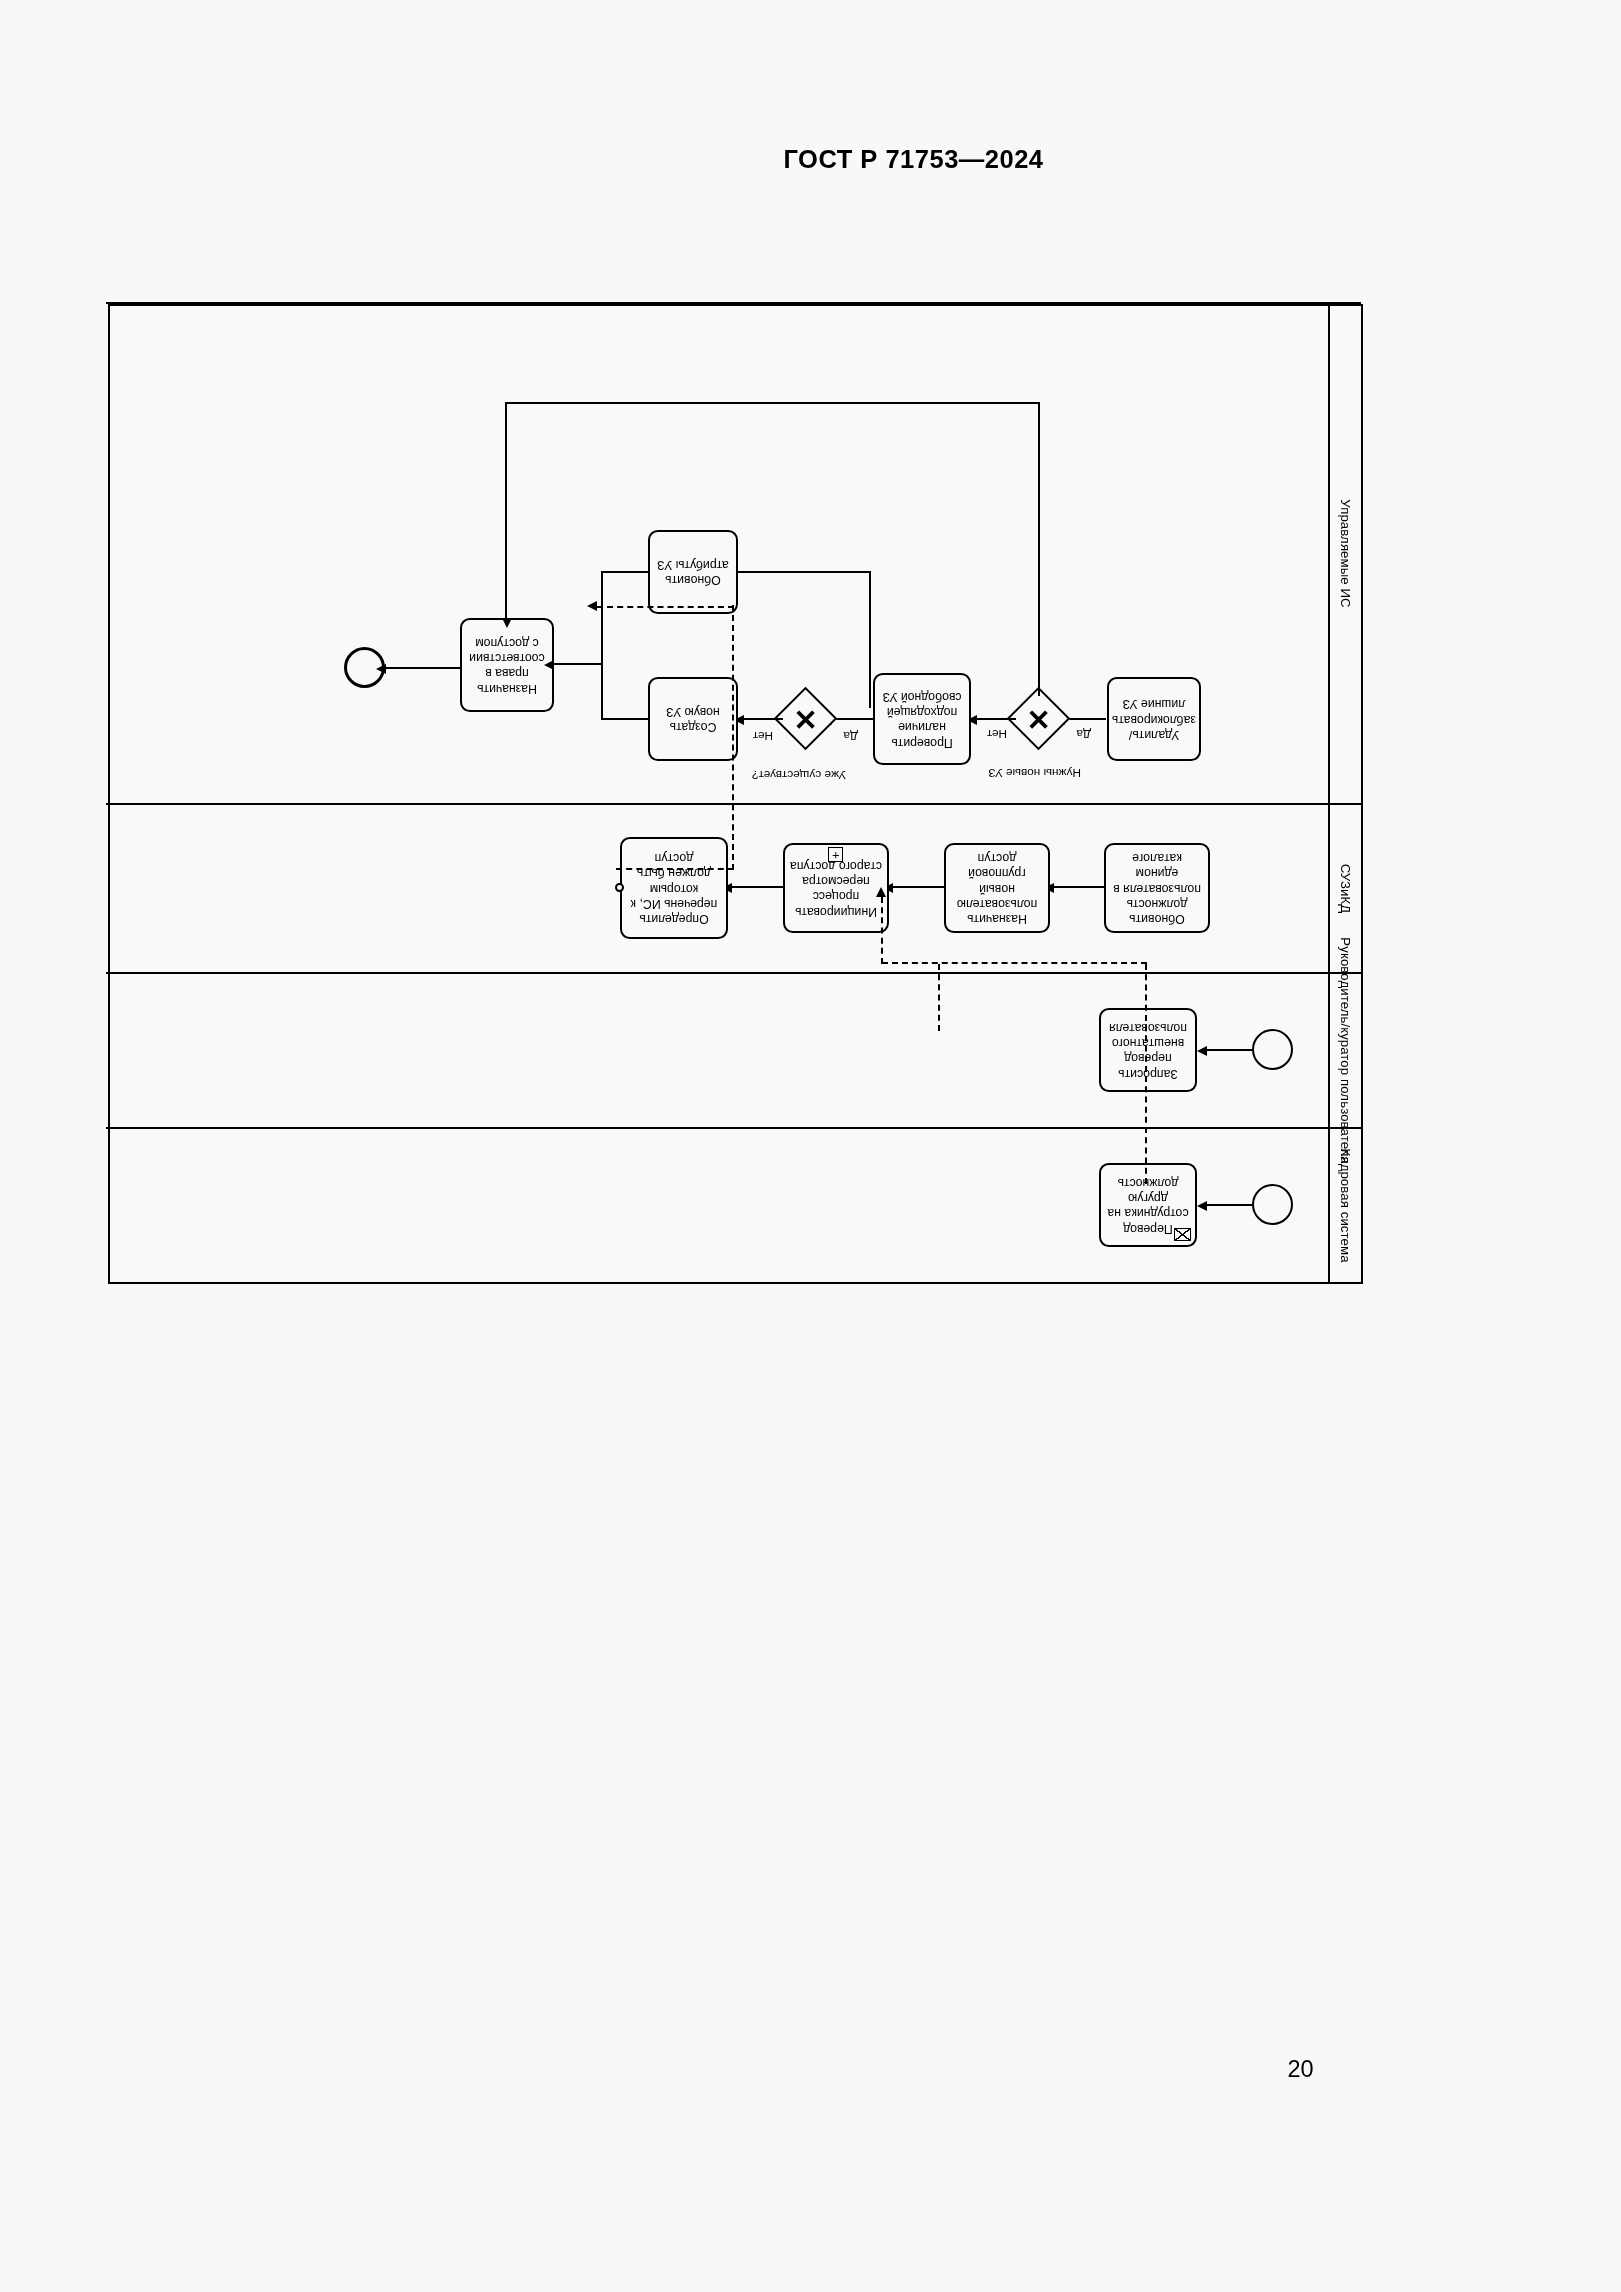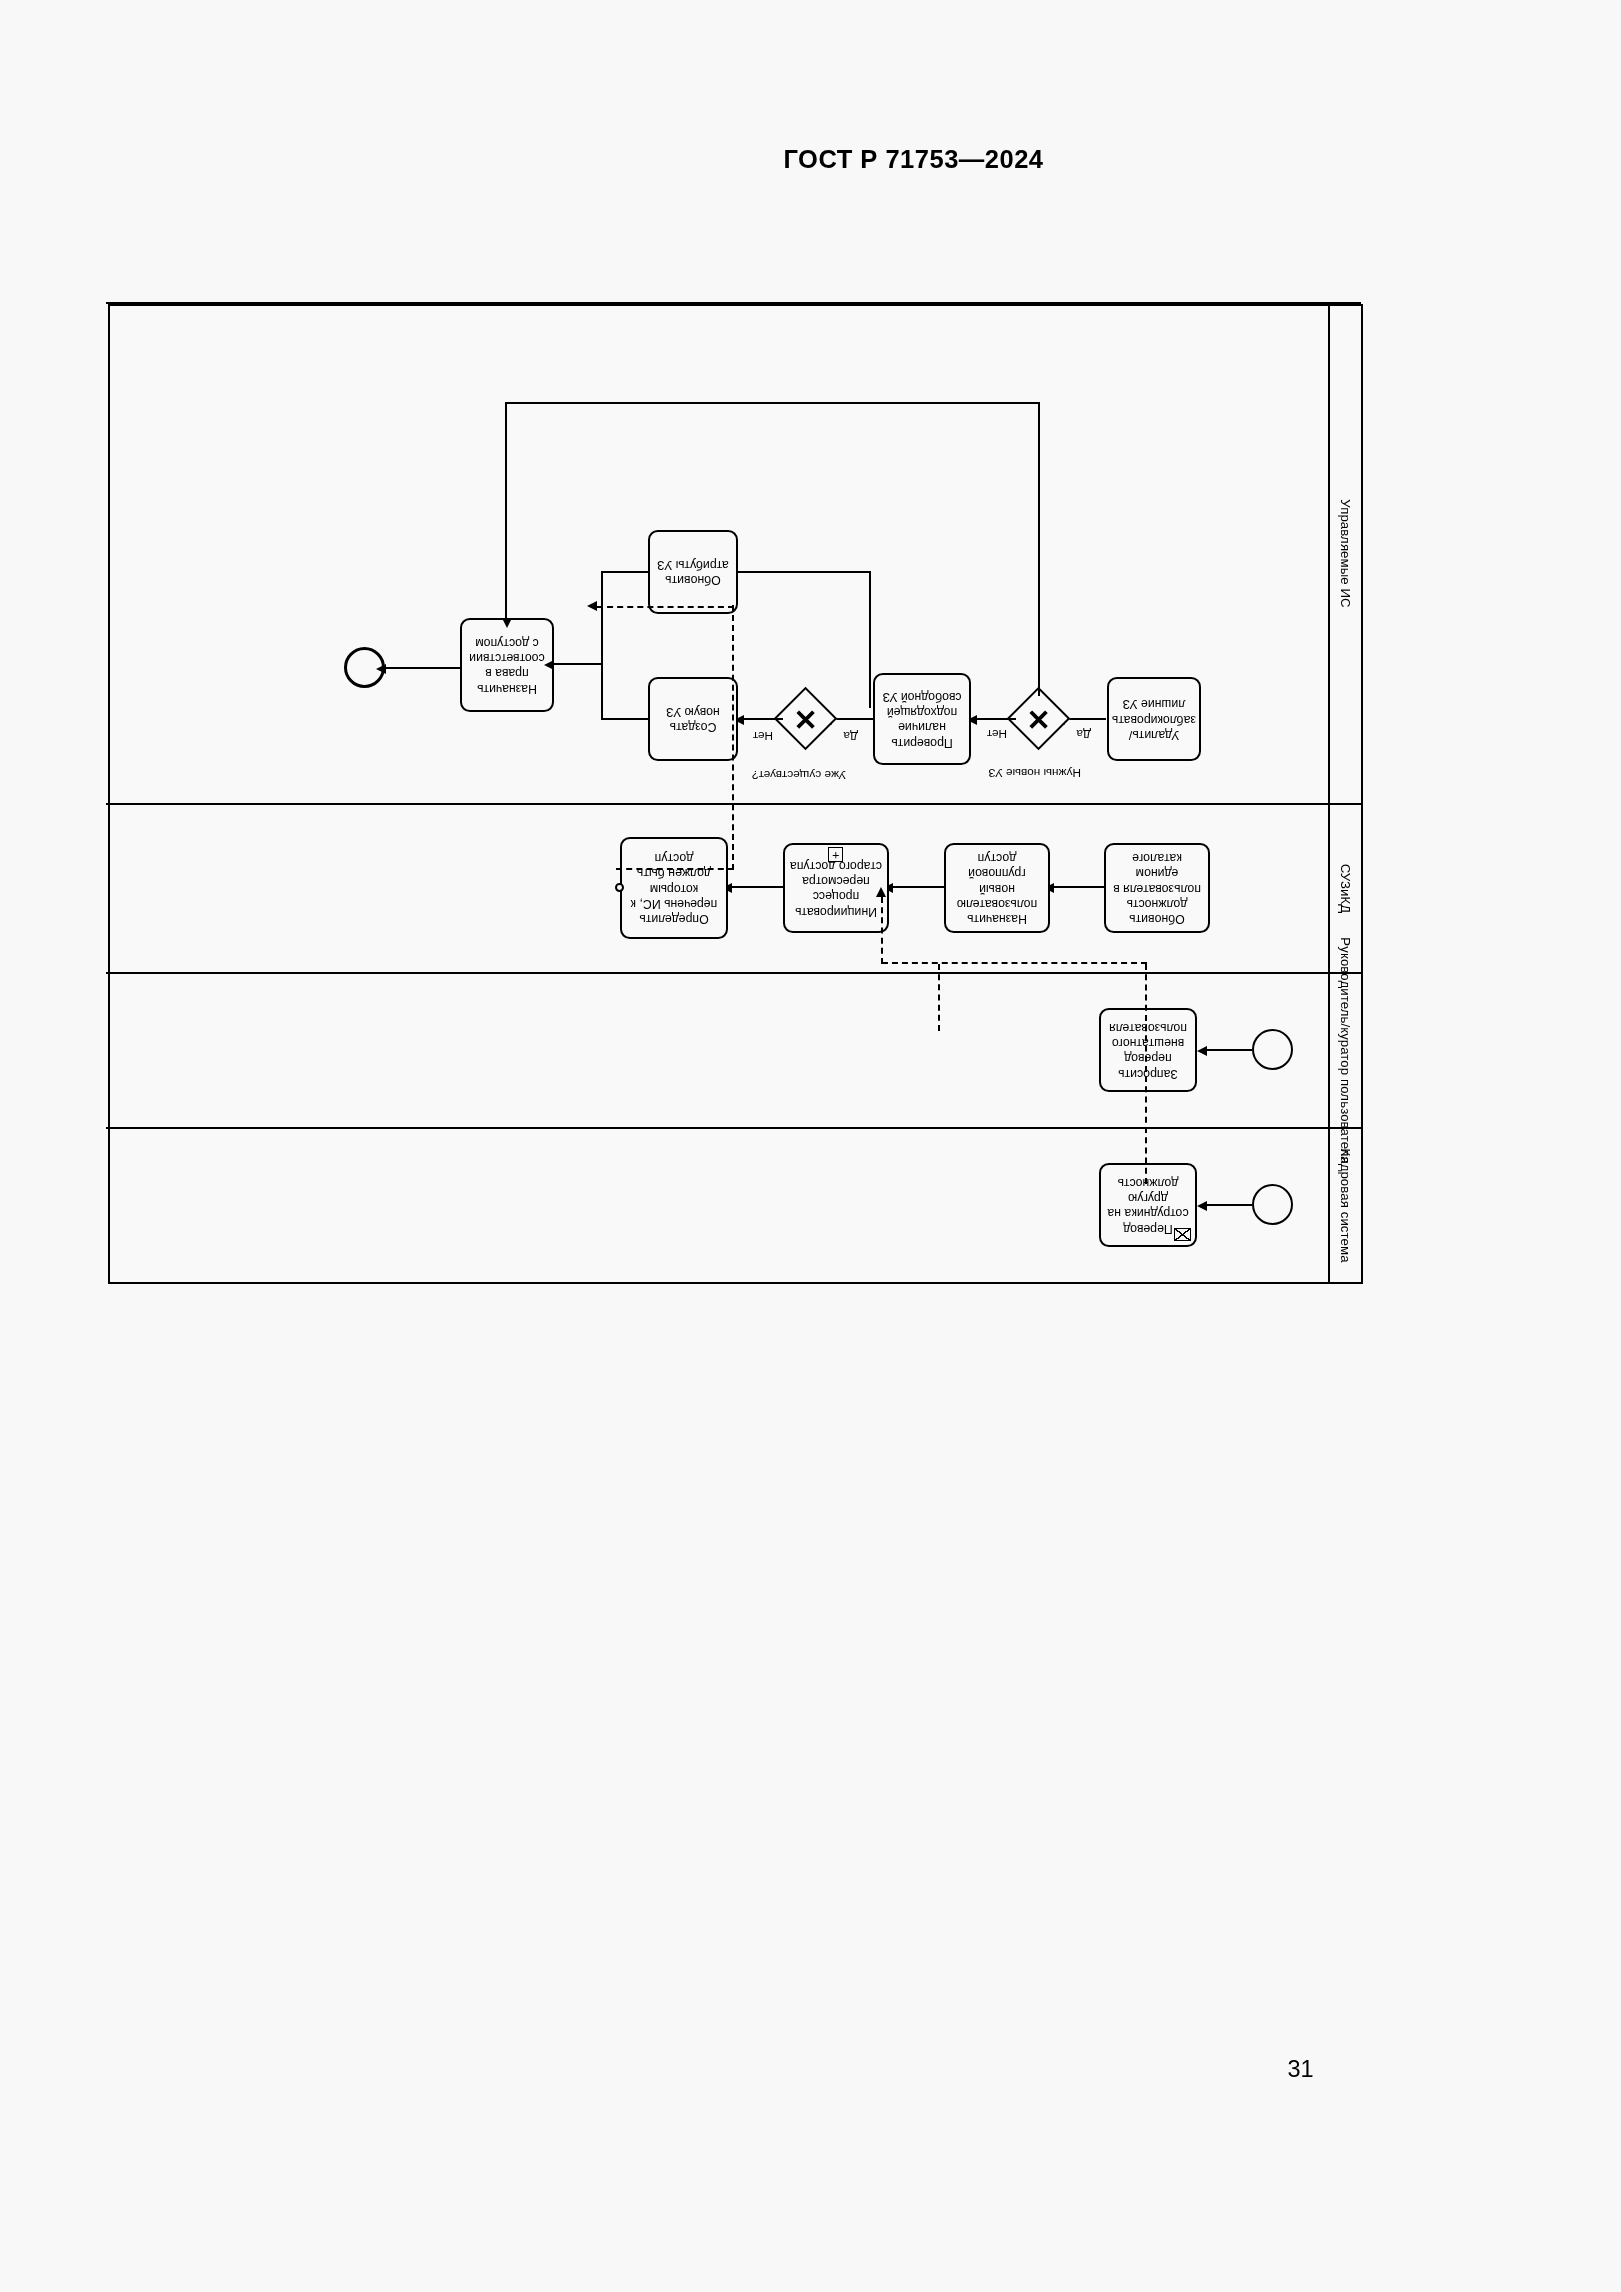--- a/index.html
+++ b/index.html
@@ -282,15 +282,15 @@
       <div class="msg v" style="left:627px; top:412px; height:265px;"></div>
       <div class="msg h arrow-right" style="left:627px; top:674px; width:137px;"></div>
 
     </div>
   </div>
   </div>
 
 </div>
 
 <div class="page-number">
-  <span class="pn-inner">31</span>
+  <span class="pn-inner">20</span>
 </div>
 
 
 </body></html>

